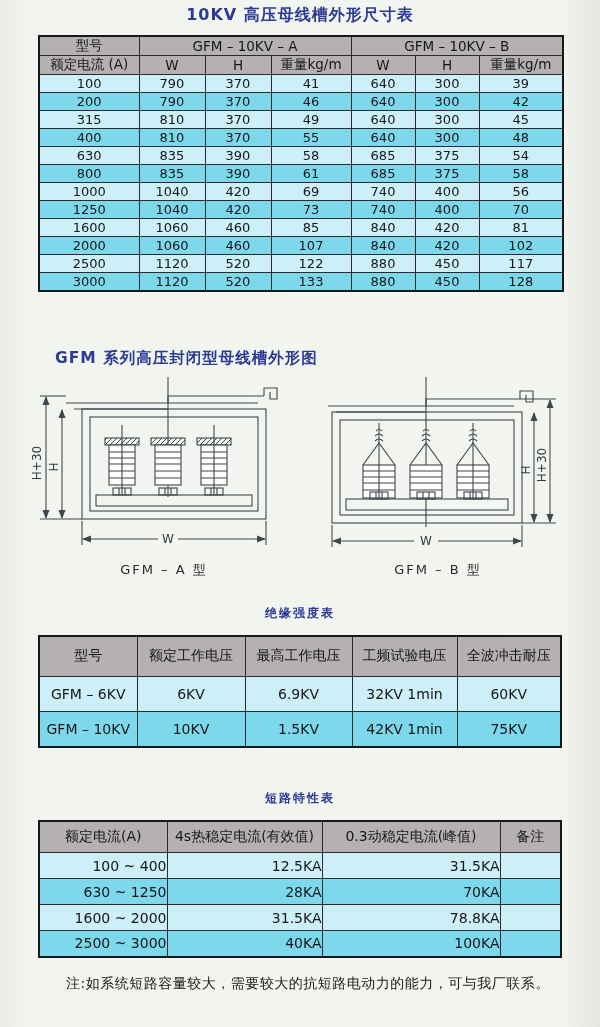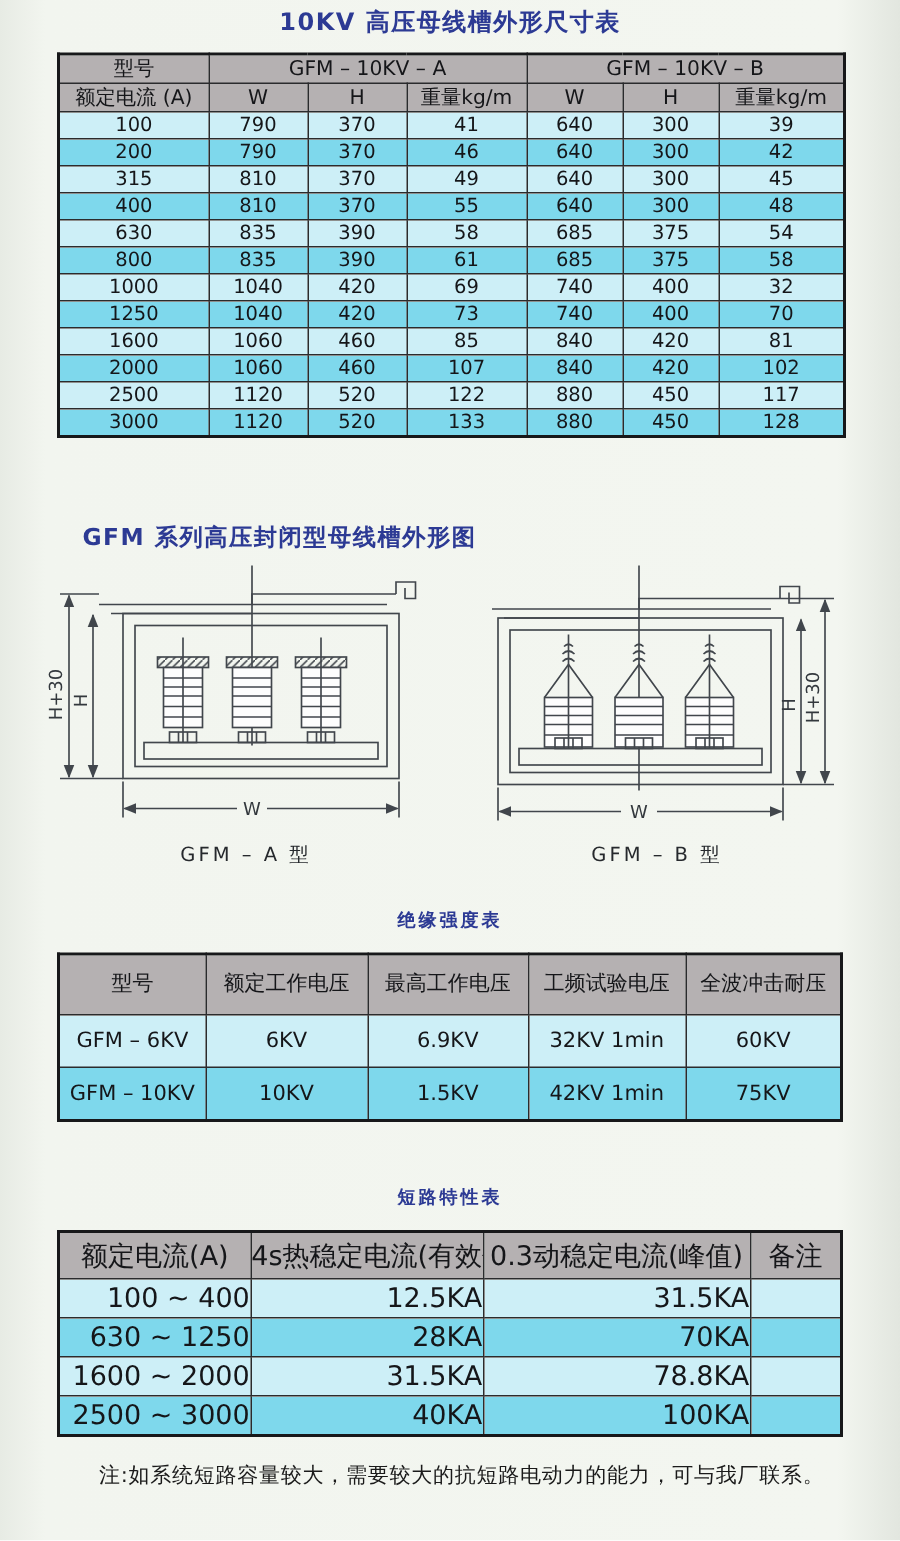--- a/index.html
+++ b/index.html
@@ -42,21 +42,21 @@
 
   .sub-title {
     margin-top:26px; text-align:center;
     color:#2c3a94; font-size:12px; font-weight:bold; letter-spacing:2px;
   }
   .t2 { width:522px; margin:13px 0 0 38px; font-size:14px; }
   .t2 th { height:41px; }
   .t2 td { height:35px; }
 
   .sub-title.short { margin-top:42px;font-family:Liberation Mono, monospace; }
-  .t3 { width:522px; margin:13px 0 0 38px; font-size:18px; }
+  .t3 { width:522px; margin:13px 0 0 38px; font-size:14px; }
   .t3 th { height:32px; }
   .t3 td { height:26px;text-align:right; }
 
   .note { margin:17px 0 0 66px; font-size:14px; color:#1a1a1a; letter-spacing:0.5px; }
 
   svg.draw { display:block; }
 </style>
 </head>
 <body>
 
@@ -145,21 +145,21 @@
           <td>375</td>
           <td>58</td>
         </tr>
         <tr class="row-light">
           <td>1000</td>
           <td>1040</td>
           <td>420</td>
           <td>69</td>
           <td>740</td>
           <td>400</td>
-          <td>32</td>
+          <td>56</td>
         </tr>
         <tr class="row-med">
           <td>1250</td>
           <td>1040</td>
           <td>420</td>
           <td>73</td>
           <td>740</td>
           <td>400</td>
           <td>70</td>
         </tr>

